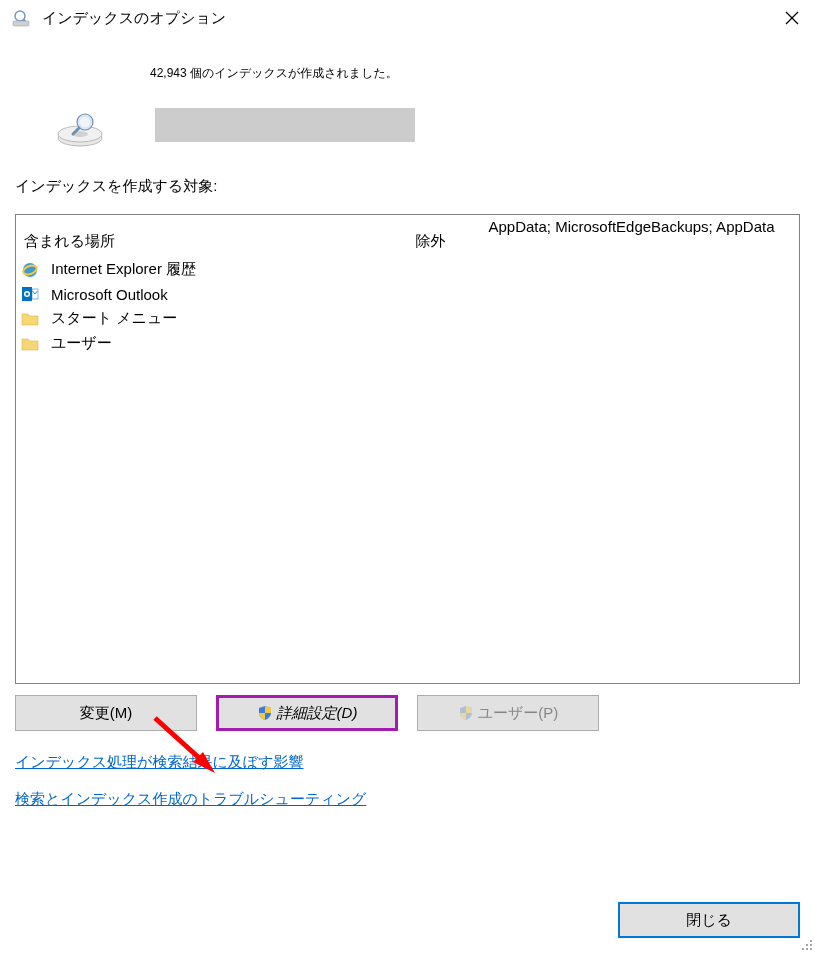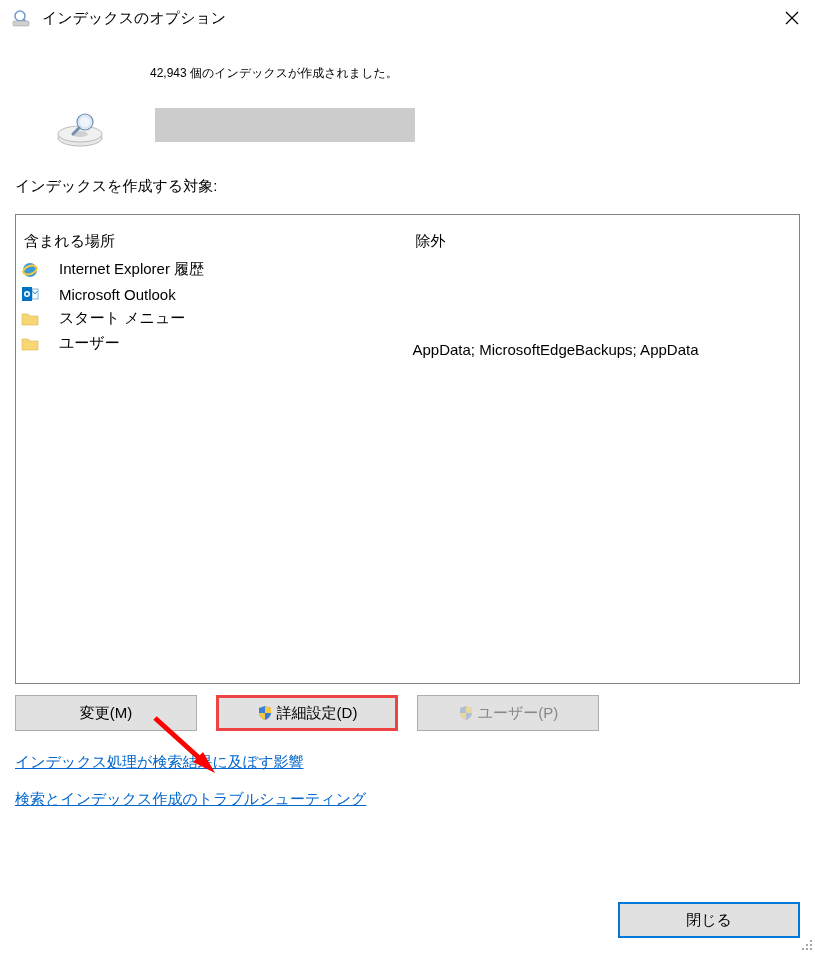--- a/index.html
+++ b/index.html
@@ -86,32 +86,32 @@
       display: flex;
     }
     .col-left {
       flex: 1;
       display: flex;
       flex-direction: column;
     }
     .col-right {
       flex: 1;
       display: flex;
-      flex-direction: column;
+      flex-direction: row;
     }
     .col-header {
       padding: 6px 8px;
       font-size: 15px;
       margin-top: 11px;
     }
     .loc-row {
       display: flex;
       align-items: center;
       padding: 3px 5px;
-      gap: 20px;
+      gap: 12px;
     }
     .loc-icon {
       width: 18px;
       height: 18px;
       flex-shrink: 0;
     }
     .loc-text {
       font-size: 15px;
     }
     .excl-row {
@@ -131,21 +131,22 @@
       border: 1px solid #adadad;
       display: flex;
       align-items: center;
       justify-content: center;
       gap: 4px;
       font-size: 15px;
       cursor: pointer;
       font-family: inherit;
     }
     .action-btn.highlighted {
-      border: 3px solid #ef4444;
+      border: 3px solid #a21caf;
+      font-style: italic;
     }
     .action-btn.disabled {
       color: #888888;
       cursor: default;
     }
     .shield-icon {
       width: 16px;
       height: 16px;
     }
     .links-area {

